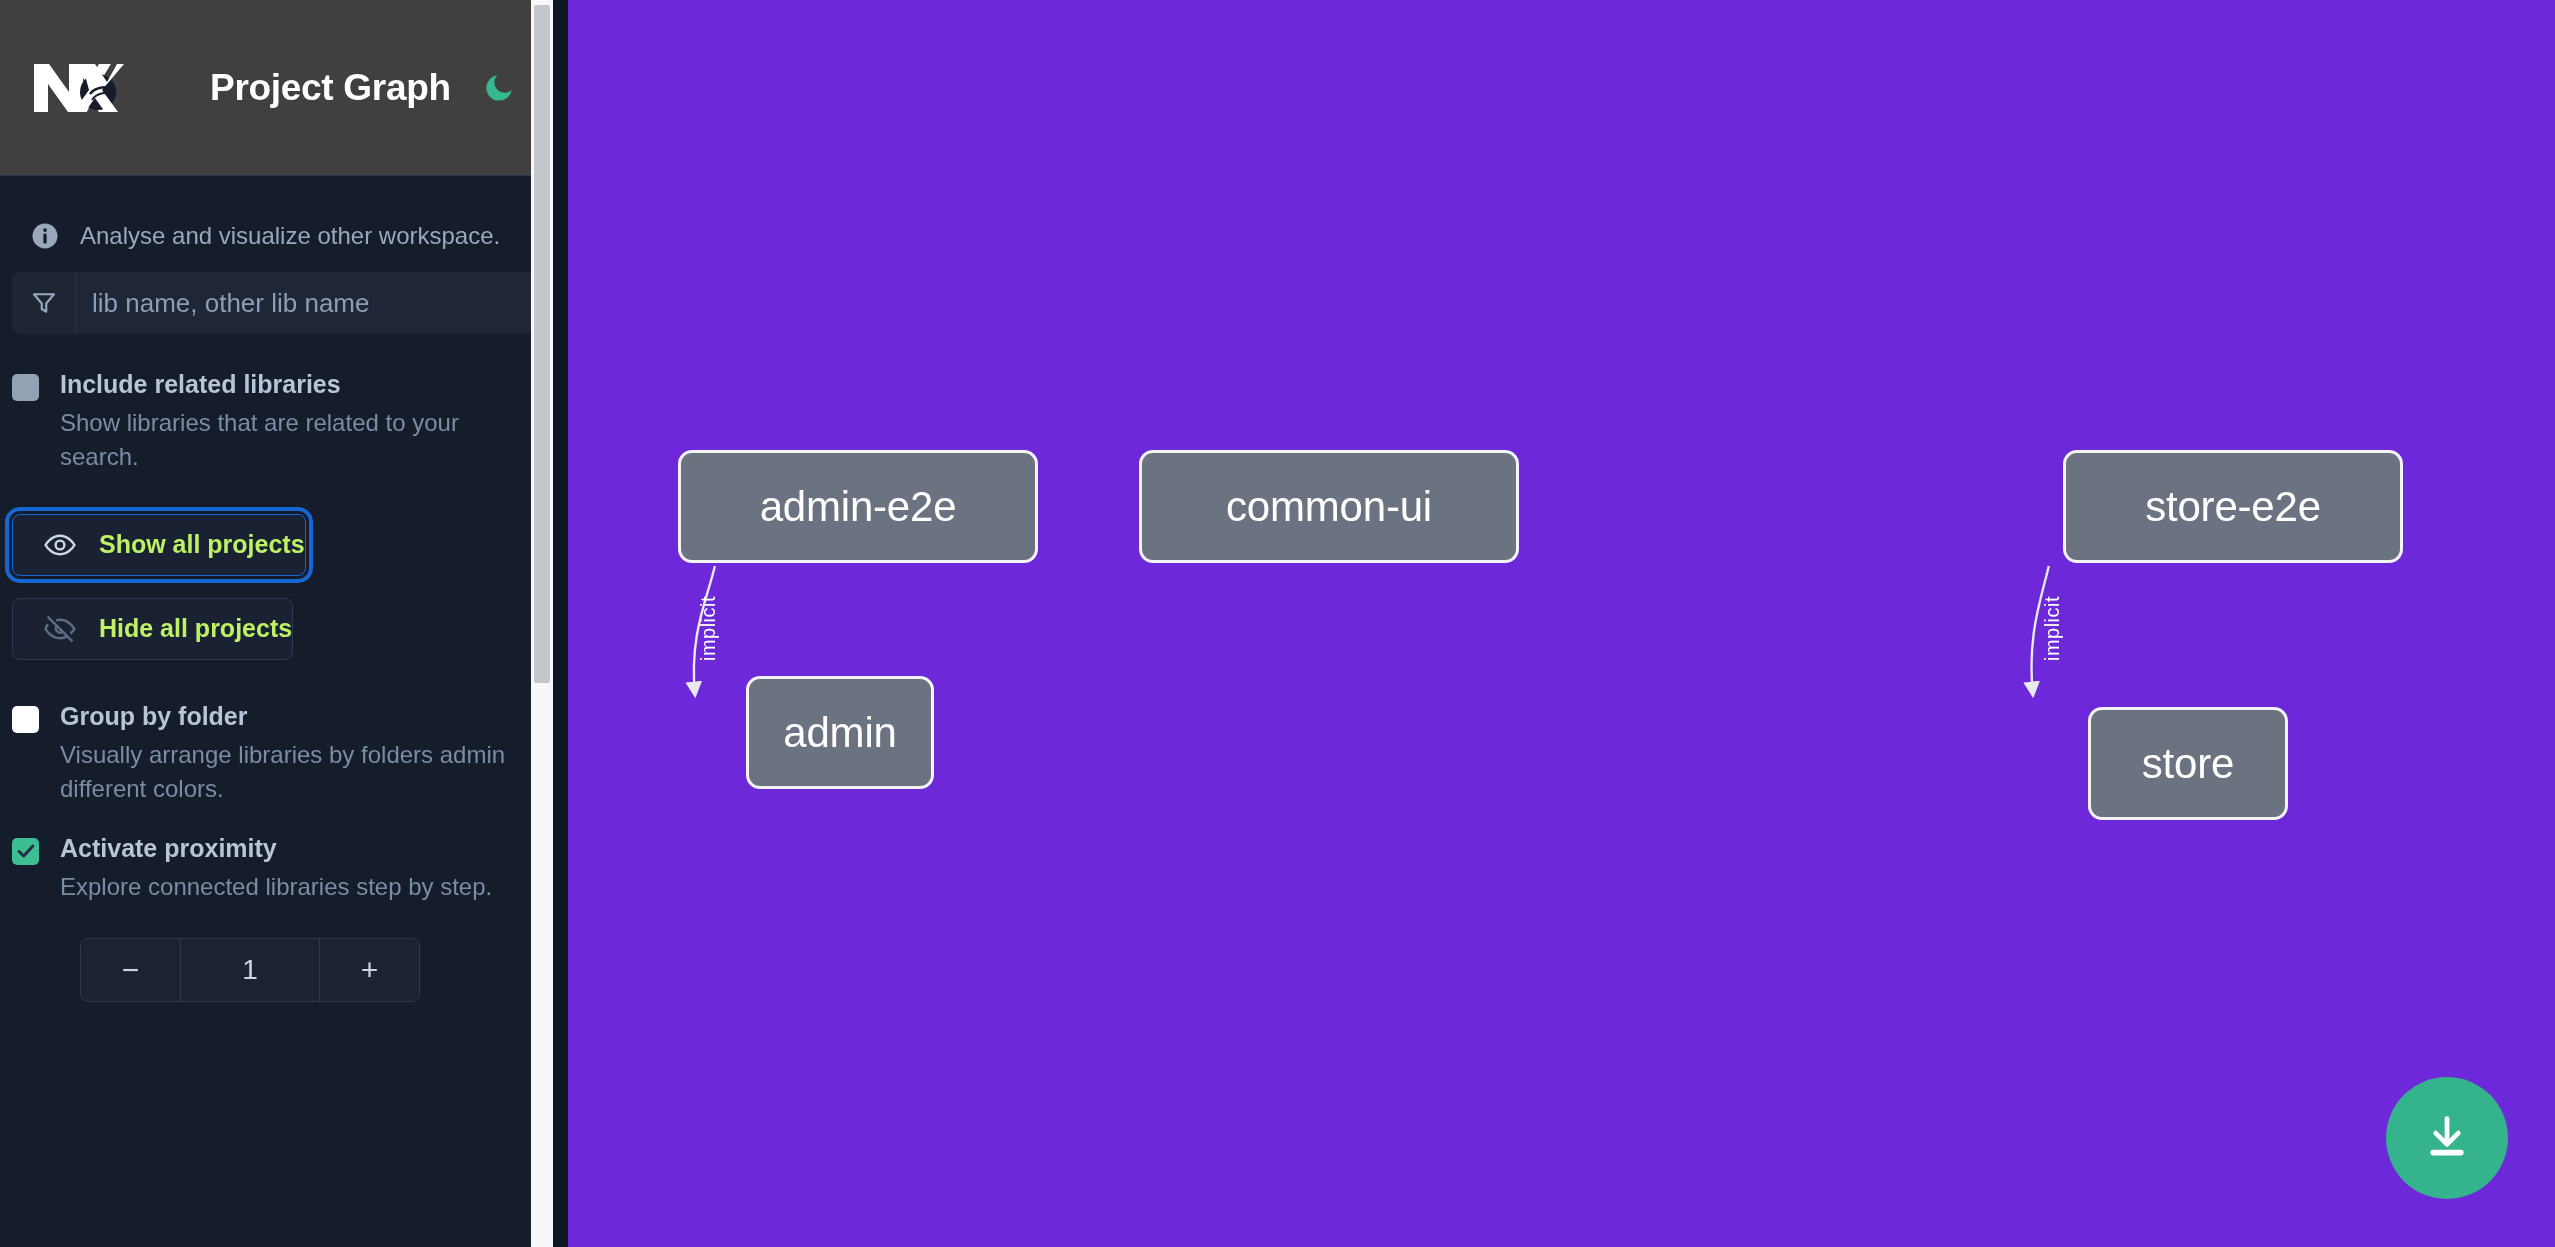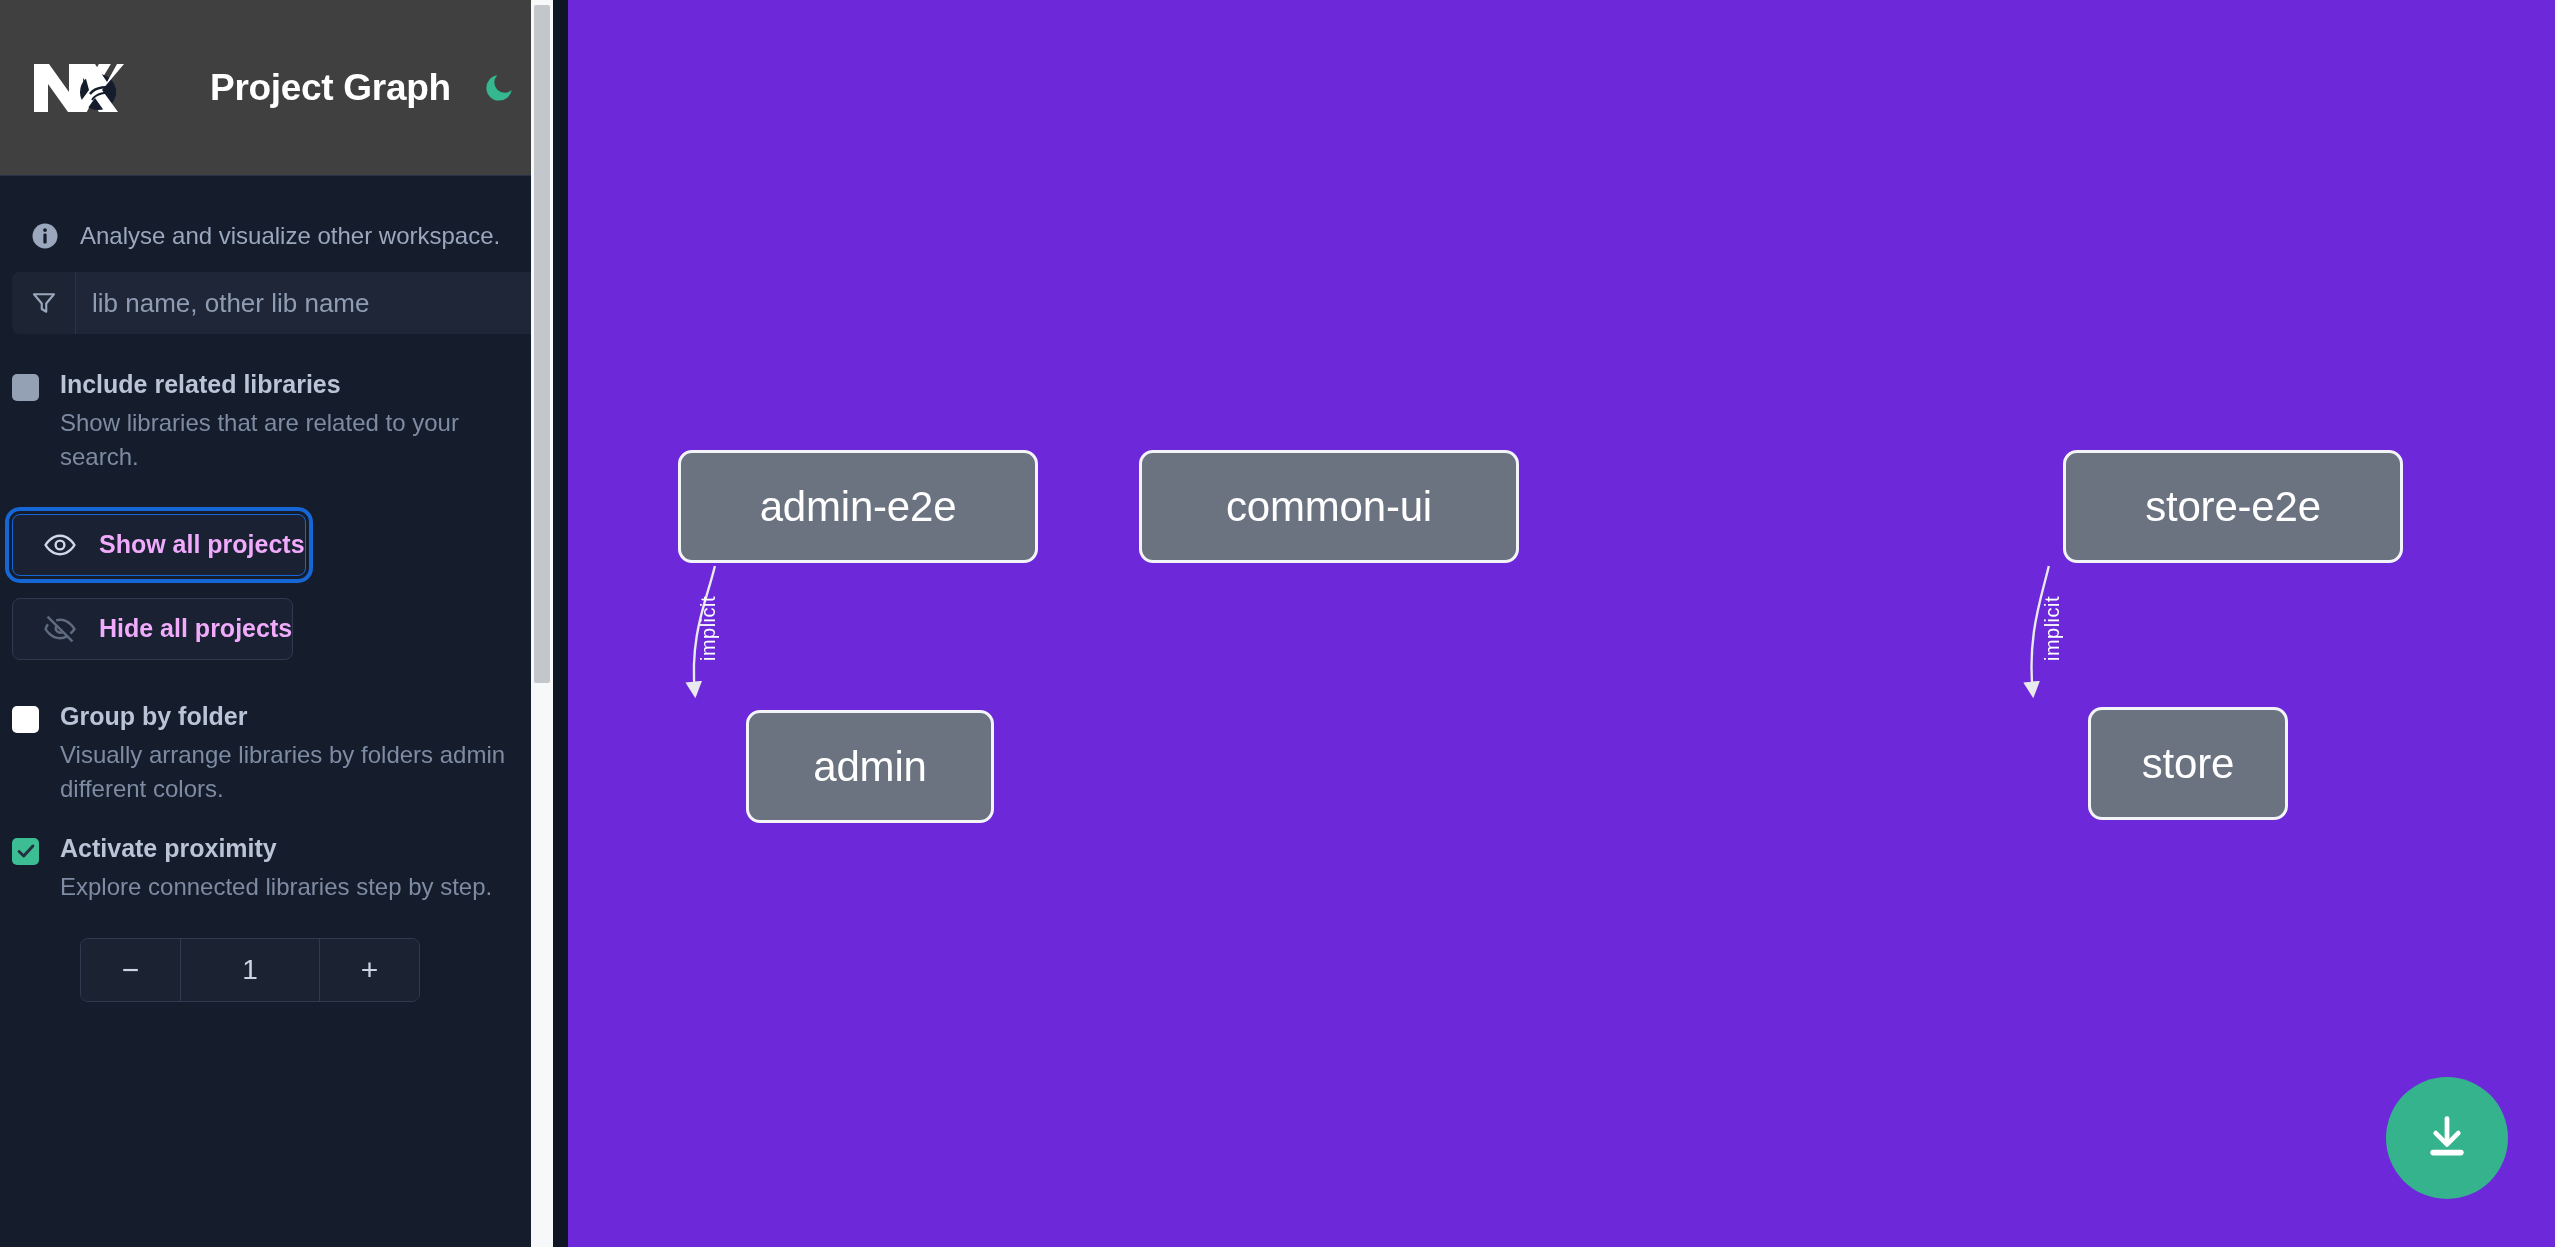--- a/index.html
+++ b/index.html
@@ -98,21 +98,21 @@
 
   
   .actions { margin-top: 40px; }
   .abtn {
     position: relative;
     display: flex; align-items: center;
     height: 62px;
     border: 1px solid #2f3a4f;
     border-radius: 8px;
     background: #192132;
-    color: #f0abfc;
+    color: #bef264;
     font-size: 25px; font-weight: 700;
     padding-left: 30px;
     cursor: pointer;
     font-family: "Liberation Sans", sans-serif;
   }
   .abtn + .abtn { margin-top: 22px; }
   .abtn.focused {
     outline: 4px solid #1667d6;
     outline-offset: 3px;
     border-color: #1667d6;
@@ -331,21 +331,21 @@
 
     <div class="node" style="left:571px; top:450px; width:380px; height:113px;">
       <span>common-ui</span>
     </div>
 
 
     <div class="node" style="left:1495px; top:450px; width:340px; height:113px;">
       <span>store-e2e</span>
     </div>
 
-    <div class="node" style="left:178px; top:710px; width:248px; height:113px;">
+    <div class="node" style="left:178px; top:676px; width:188px; height:113px;">
       <span>admin</span>
     </div>
 
     <div class="node" style="left:1520px; top:707px; width:200px; height:113px;">
       <span>store</span>
     </div>
 
     <span class="edge-label" style="left:108px; top:617px;">implicit</span>
     <span class="edge-label" style="left:1452px; top:617px;">implicit</span>
 

